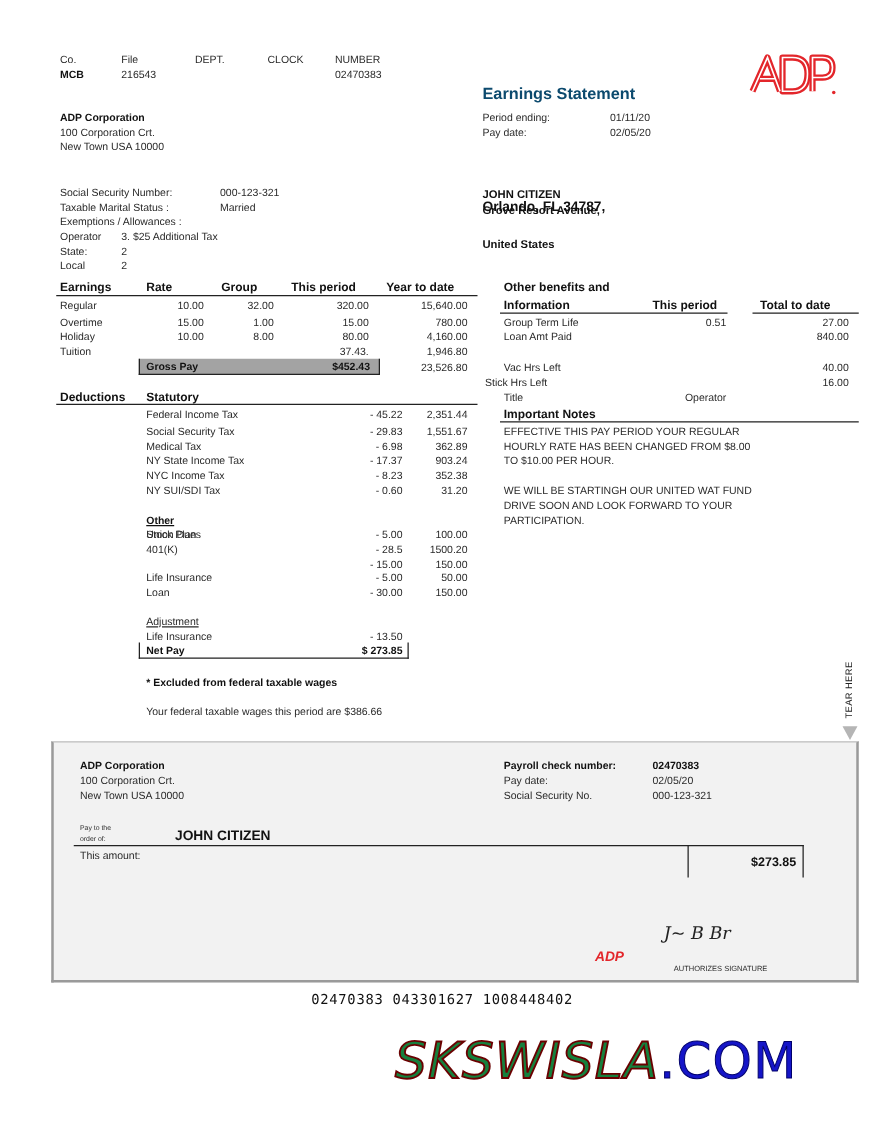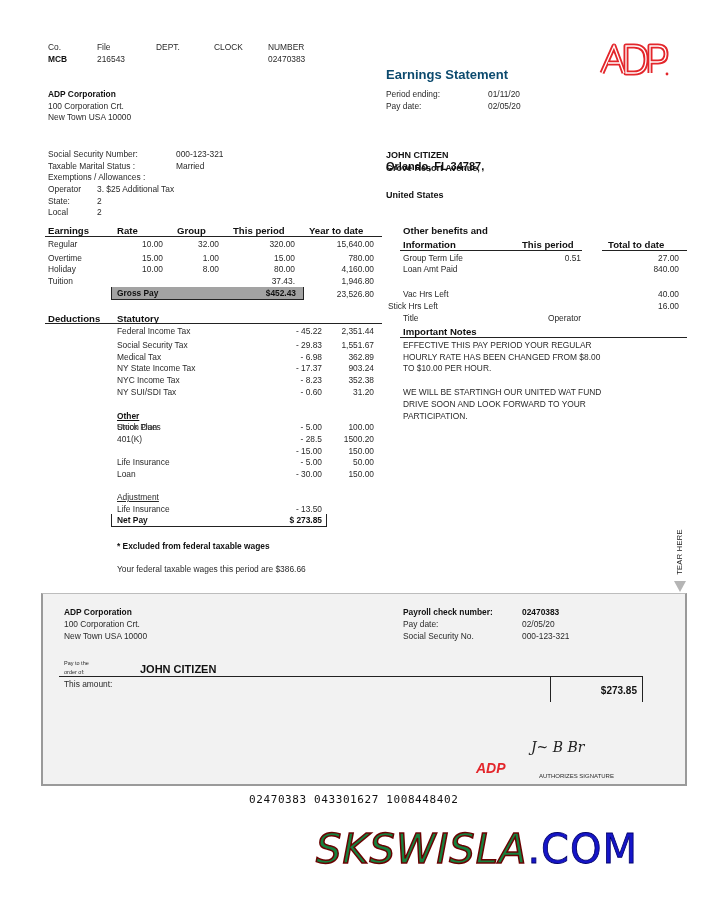--- a/index.html
+++ b/index.html
@@ -278,21 +278,21 @@
   <span class="abs" style="left:21px;top:66px;font-size:5.5px">Pay to the</span>
   <span class="abs" style="left:21px;top:75px;font-size:5.5px">order of:</span>
   <span class="abs b" style="left:97px;top:69px;font-size:11px">JOHN CITIZEN</span>
   <div class="line" style="left:16px;top:82px;width:584px"></div>
 
   <span class="abs" style="left:21px;top:85px">This amount:</span>
   <div class="vline" style="left:507px;top:82px;height:26px"></div>
   <div class="vline" style="left:599px;top:82px;height:26px"></div>
   <span class="abs b r" style="left:510px;top:91px;width:84px;font-size:10px">$273.85</span>
 
-  <span class="abs" style="left:433px;top:166px;font-size:14px;font-weight:bold;font-style:italic;color:#e3262b">ADP</span>
+  <span class="abs" style="left:433px;top:166px;font-size:11px;font-weight:bold;font-style:italic;color:#e3262b">ADP</span>
   <span class="abs sig" style="left:488px;top:145px">J~ B Br</span>
   <span class="abs" style="left:496px;top:179px;font-size:6px">AUTHORIZES SIGNATURE</span>
 </div>
 
 <span class="abs micr" style="left:249px;top:793px">02470383 043301627 1008448402</span>
 
 <div class="watermark">
   <span class="wm-red">SKSWISLA</span><span class="wm-blue">.COM</span>
 </div>
 

